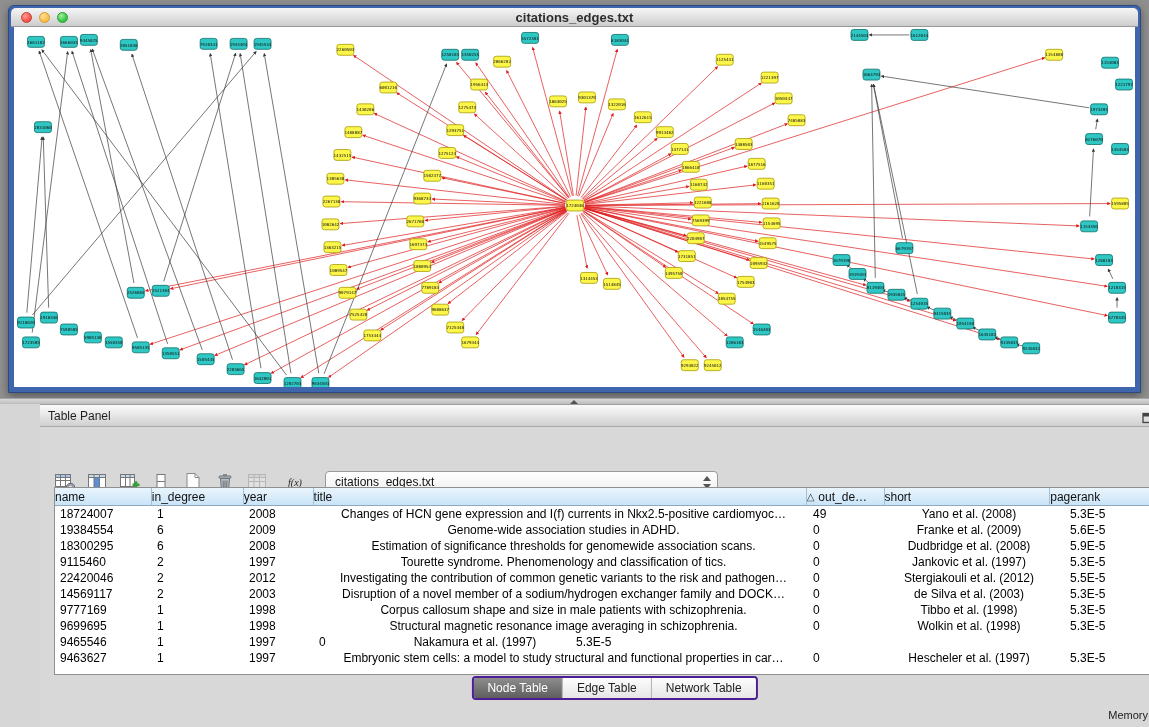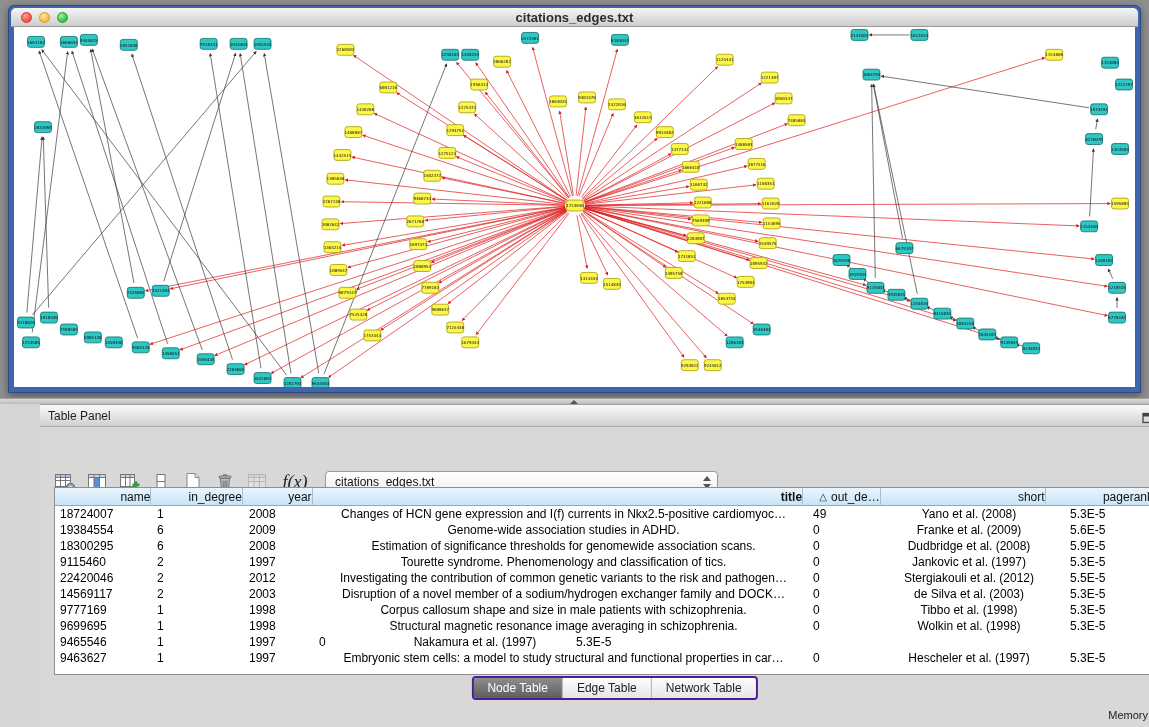--- a/index.html
+++ b/index.html
@@ -38,49 +38,49 @@
   .panel-header { position:absolute; left:0; top:0; width:100%; height:22px;
                   background:linear-gradient(#fbfbfb,#d0d0d0); border-bottom:1px solid #a8a8a8; }
   .panel-title { position:absolute; left:8px; top:4px; font-size:12px; color:#1e1e1e; }
   .float-btn { position:absolute; right:34px; top:5px; width:13px; height:12px; cursor:default; }
   .close-btn { position:absolute; right:11px; top:1px; font-size:15px; font-weight:bold; color:#333; line-height:20px; }
 
   .toolbar { position:absolute; left:0; top:22px; width:100%; height:58px; }
   .tool-icon { position:absolute; top:42px; width:26px; height:26px; display:flex;
                align-items:center; justify-content:center; }
   .fx-btn { position:absolute; left:238px; top:42px; width:34px; height:26px;
-            font-family:"Liberation Serif", serif; font-style:italic; font-size:18px;
+            font-family:"Liberation Serif", serif; font-style:italic; font-size:10px;
             color:#222; display:flex; align-items:center; justify-content:center; }
   .combo { position:absolute; left:285px; top:44px; width:393px; height:22px;
            background:linear-gradient(#ffffff,#f0f0f0); border:1px solid #9a9a9a; border-radius:4px; }
   .combo-text { position:absolute; left:9px; top:3px; font-size:12px; color:#111; }
   .combo-arrows { position:absolute; right:6px; top:4px; }
   .arr-up { width:0; height:0; border-left:4px solid transparent; border-right:4px solid transparent;
             border-bottom:5px solid #555; margin-bottom:3px; }
   .arr-down { width:0; height:0; border-left:4px solid transparent; border-right:4px solid transparent;
               border-top:5px solid #555; }
 
   
   .table-area { position:absolute; left:14px; top:82px; width:1121px; height:188px;
                 background:#ffffff; border:1px solid #8f8f8f; overflow:hidden; }
   .thead { position:absolute; left:0; top:0; width:100%; height:18px; display:flex; }
-  .hcell { height:18px; display:flex; align-items:center; justify-content:flex-end; gap:4px;
+  .hcell { height:18px; display:flex; align-items:center; justify-content:flex-start; gap:4px;
            font-size:12px; color:#111; background:linear-gradient(#eaf5fd,#c9e4f7);
            border-right:1px solid #a2bfd6; border-bottom:1px solid #8fa8bc;
-           overflow:hidden; white-space:nowrap;padding-left:20px; }
+           overflow:hidden; white-space:nowrap; }
   .sort-tri { font-size:10px; color:#333; }
   .tbody { position:absolute; left:0; top:18px; width:1106px; }
   .trow { display:flex; height:16px; background:#fff; }
   .cell { font-size:12px; color:#000; line-height:16px; white-space:nowrap; overflow:hidden; padding-left:5px; }
   .c0 { width:97px; }  .c1 { width:92px; }  .c2 { width:70px; }
   .c3 { width:494px;text-align:center; } .c4 { width:78px; }
   .c5 { width:166px; text-align:center; padding-left:0; }
   .c6 { width:109px; padding-left:18px; }
   .hc0 { width:97px; } .hc1 { width:92px; } .hc2 { width:70px; }
-  .hc3 { width:494px;font-weight:bold; } .hc4 { width:78px; } .hc5 { width:166px; }
+  .hc3 { width:494px; } .hc4 { width:78px; } .hc5 { width:166px; }
   .hc6 { width:109px; } .hc7 { width:15px; border-right:none; }
   .vscroll { position:absolute; top:18px; right:0; bottom:0; width:15px;
              background:#f1f1f1; border-left:1px solid #c7c7c7; }
   .vthumb { position:absolute; left:2px; top:2px; width:10px; height:52px;
             background:linear-gradient(90deg,#cdcdcd,#a6a6a6); border:1px solid #949494; border-radius:6px; }
 
   
   .tabsbar { position:absolute; top:271px; left:50%; transform:translateX(-50%);
              display:flex; border:2px solid #4c1d95; border-radius:4px; overflow:hidden;
              box-shadow:inset 0 1px 0 rgba(255,255,255,.6); }

